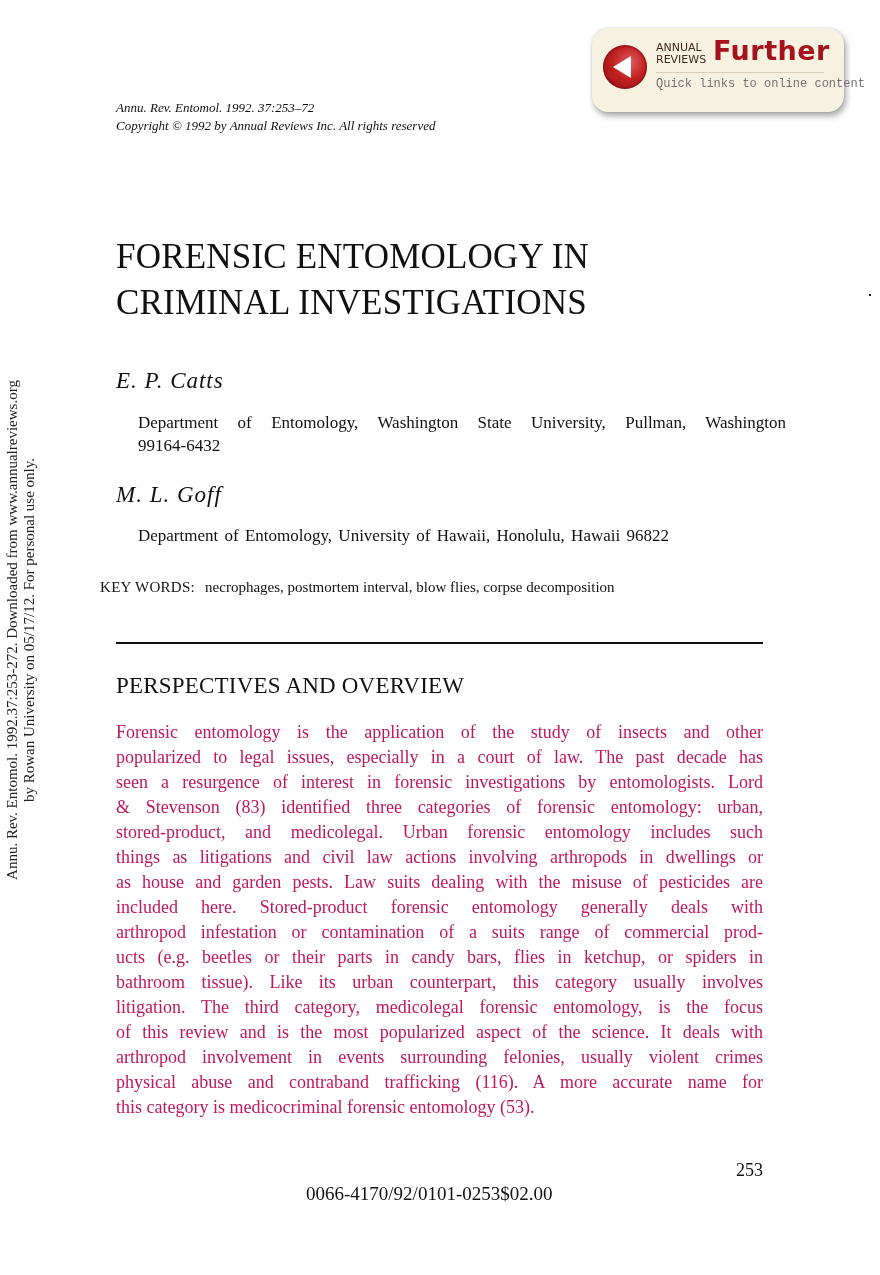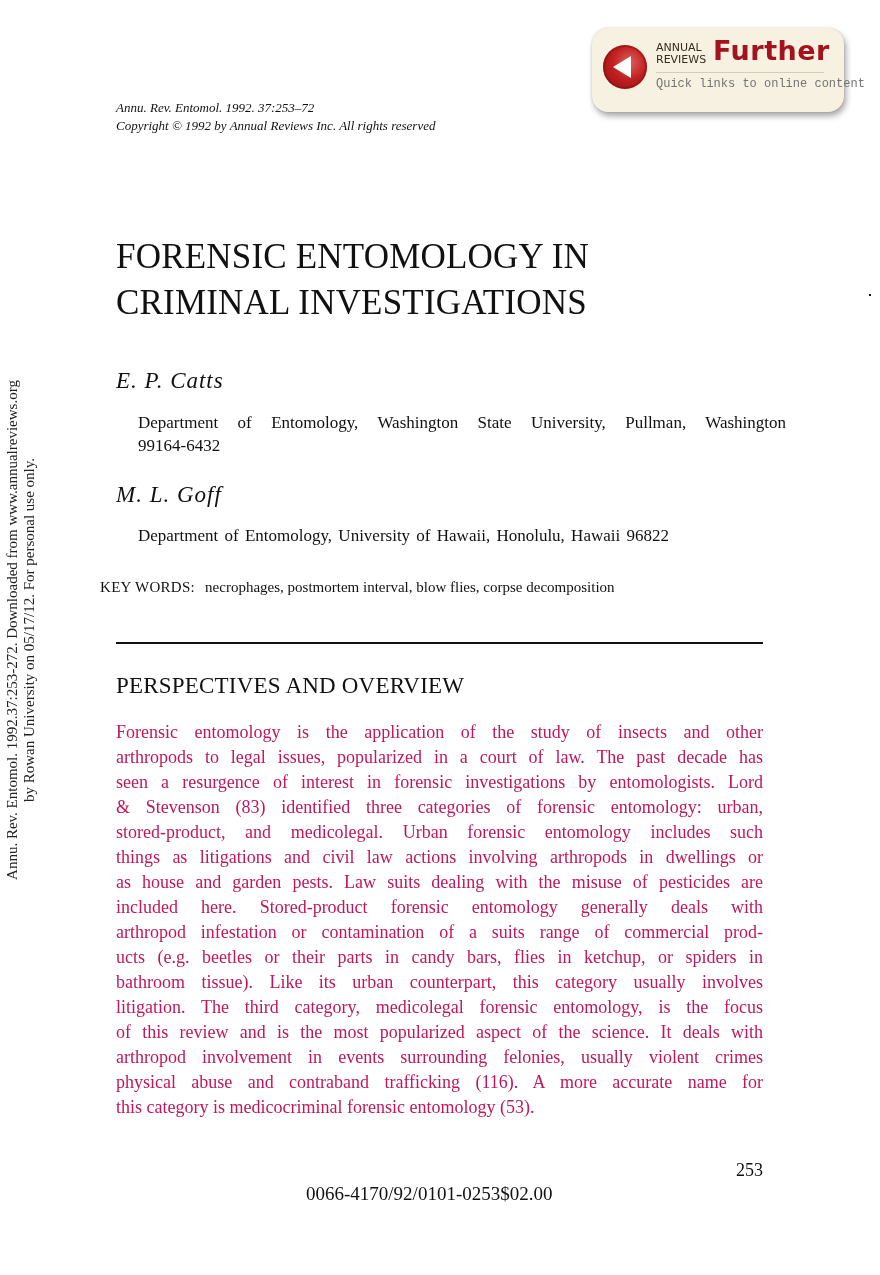--- a/index.html
+++ b/index.html
@@ -268,21 +268,21 @@
 <div class="keywords">
   <span class="kw-label">KEY WORDS:</span><span class="kw-values">necrophages, postmortem interval, blow flies, corpse decomposition</span>
 </div>
 
 <div class="rule"></div>
 
 <h2 class="section-heading">PERSPECTIVES AND OVERVIEW</h2>
 
 <div class="body-text">
   <span class="body-line">Forensic entomology is the application of the study of insects and other</span>
-  <span class="body-line">arthropods to legal issues, popularized in a court of law. The past decade has</span>
+  <span class="body-line">popularized to legal issues, especially in a court of law. The past decade has</span>
   <span class="body-line">seen a resurgence of interest in forensic investigations by entomologists. Lord</span>
   <span class="body-line">&amp; Stevenson (83) identified three categories of forensic entomology: urban,</span>
   <span class="body-line">stored-product, and medicolegal. Urban forensic entomology includes such</span>
   <span class="body-line">things as litigations and civil law actions involving arthropods in dwellings or</span>
   <span class="body-line">as house and garden pests. Law suits dealing with the misuse of pesticides are</span>
   <span class="body-line">included here. Stored-product forensic entomology generally deals with</span>
   <span class="body-line">arthropod infestation or contamination of a suits range of commercial prod-</span>
   <span class="body-line">ucts (e.g. beetles or their parts in candy bars, flies in ketchup, or spiders in</span>
   <span class="body-line">bathroom tissue). Like its urban counterpart, this category usually involves</span>
   <span class="body-line">litigation. The third category, medicolegal forensic entomology, is the focus</span>

